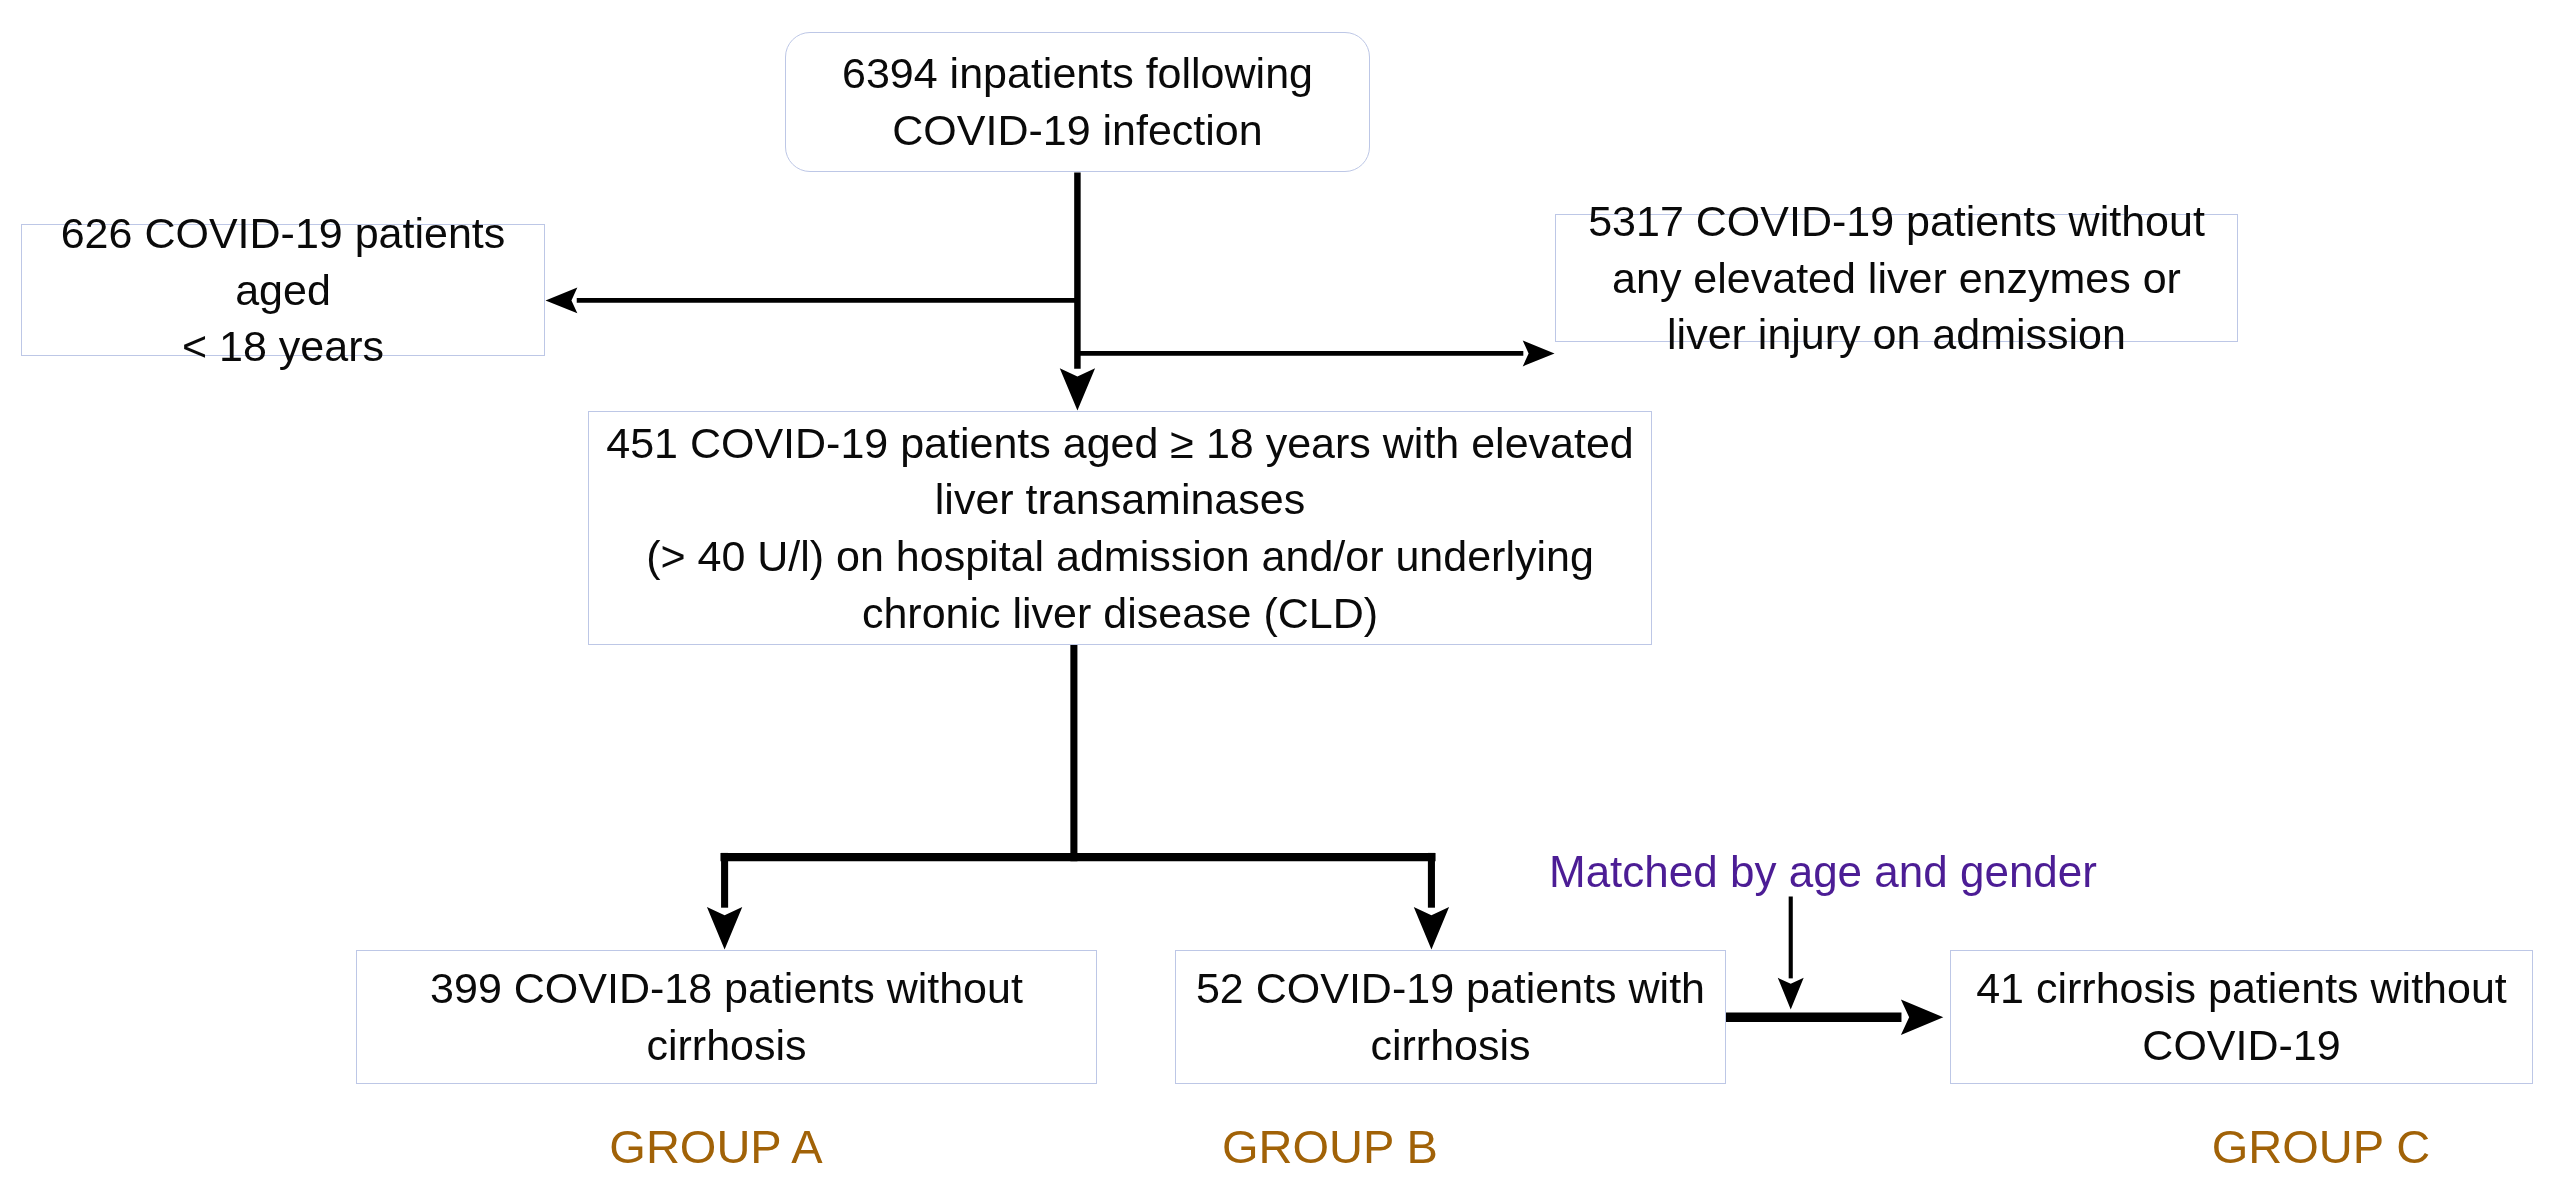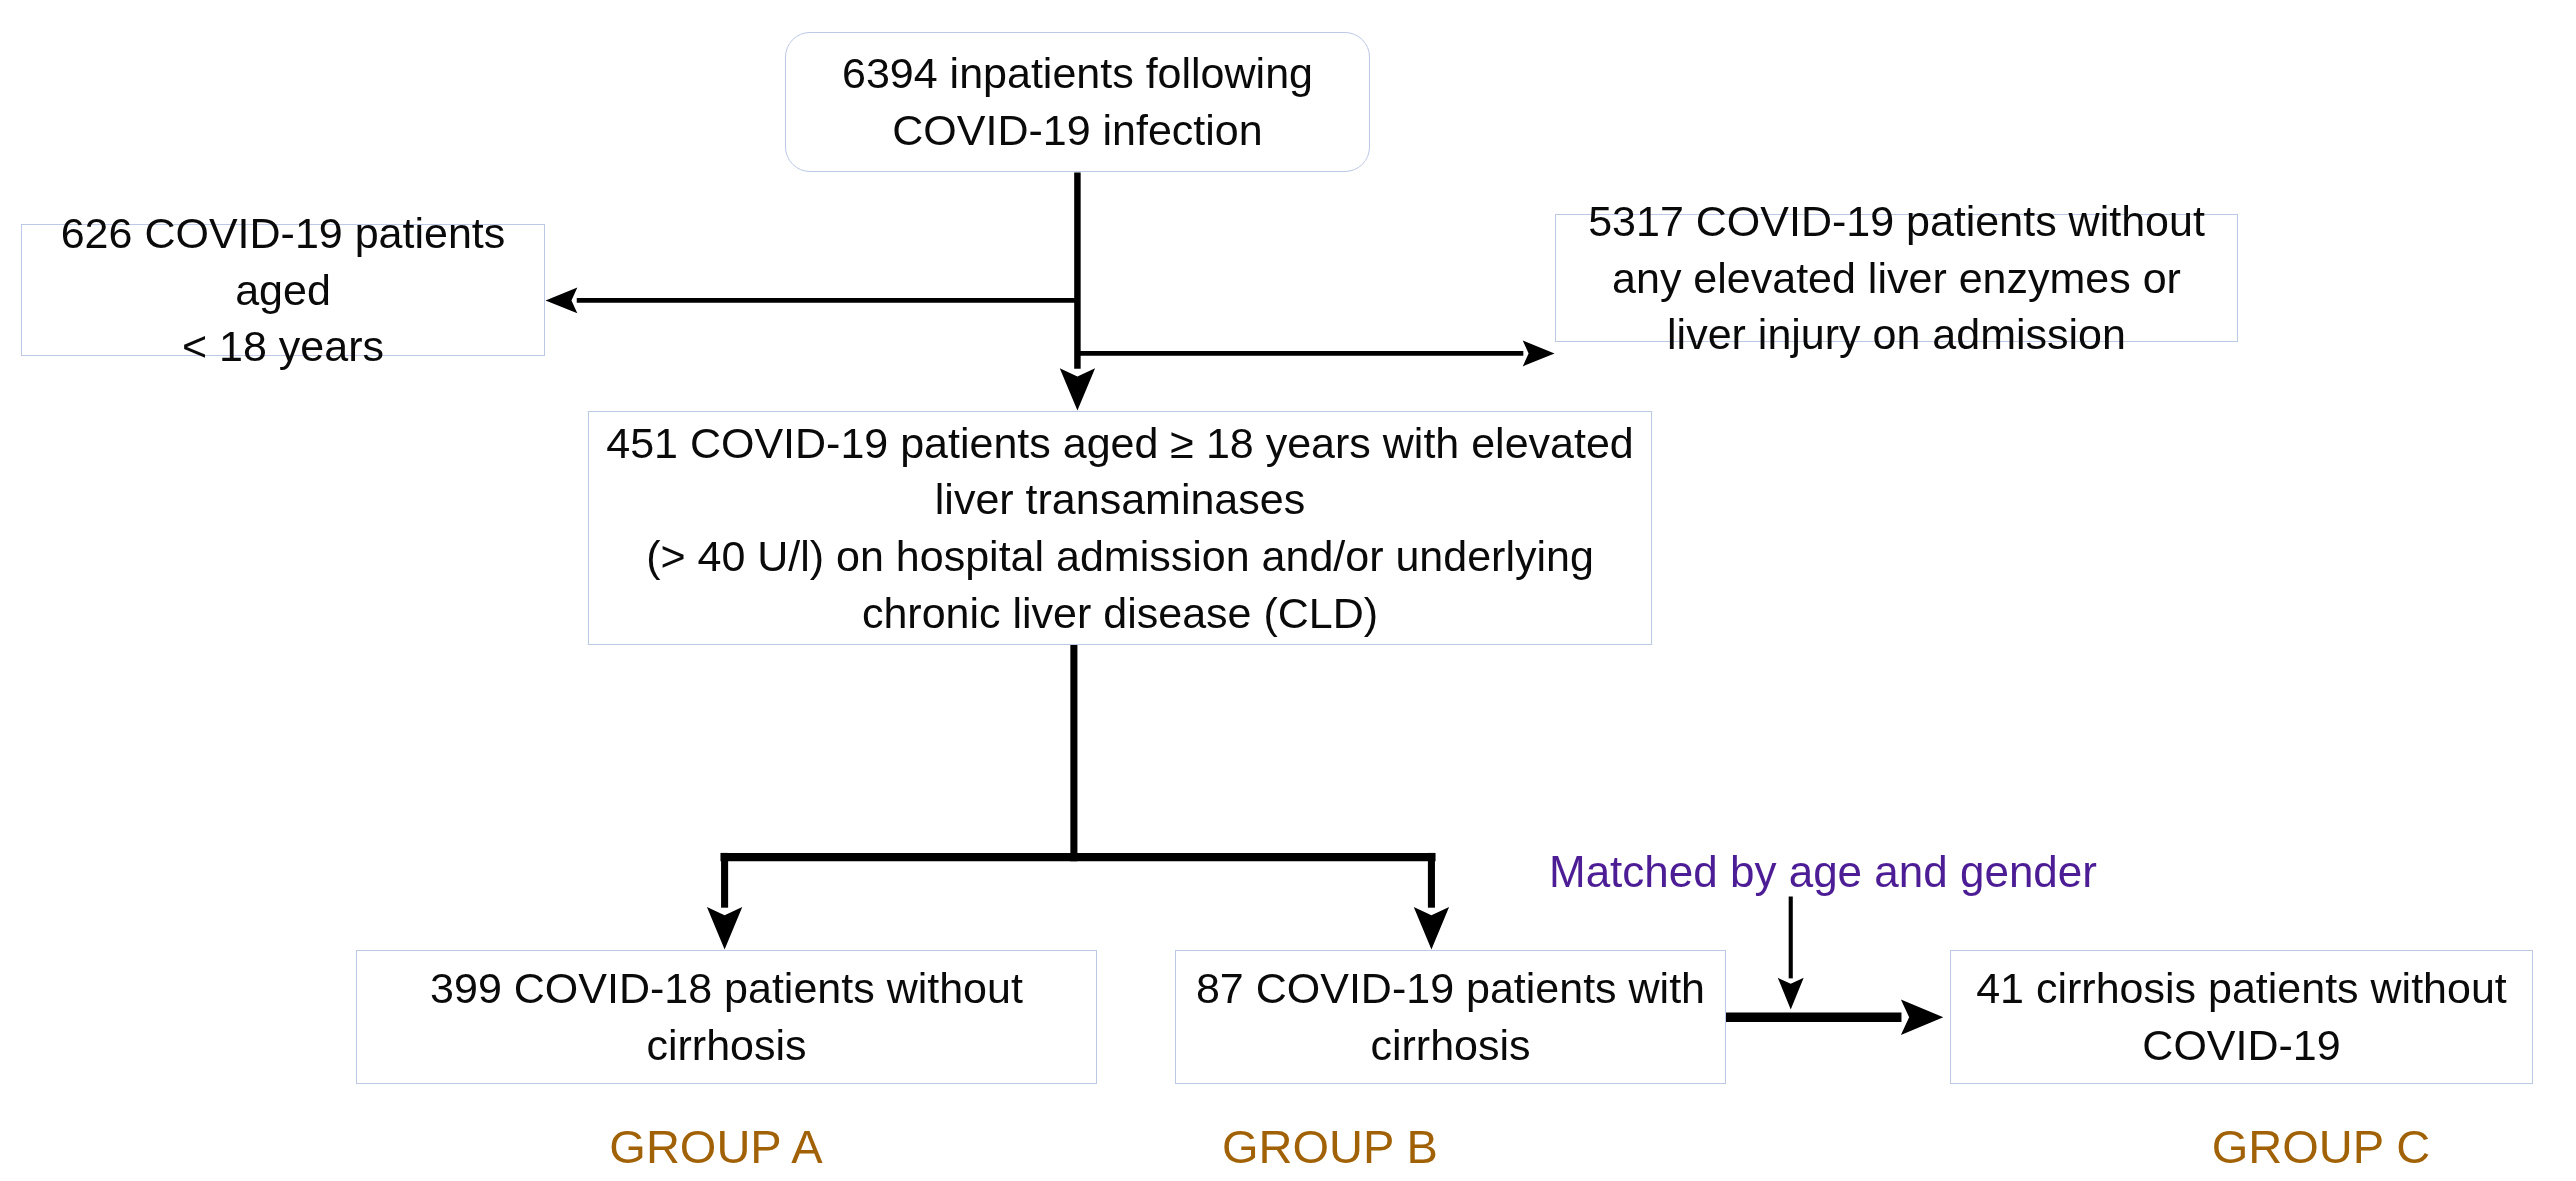--- a/index.html
+++ b/index.html
@@ -70,21 +70,21 @@
 liver injury on admission</div>
 
   <div class="fbox" style="left:547px;top:411px;width:1064px;height:234px;margin-left:41px;">451 COVID-19 patients aged ≥ 18 years with elevated
 liver transaminases
 (&gt; 40 U/l) on hospital admission and/or underlying
 chronic liver disease (CLD)</div>
 
   <div class="fbox" style="left:356px;top:950px;width:741px;height:134px;">399 COVID-18 patients without
 cirrhosis</div>
 
-  <div class="fbox" style="left:1175px;top:950px;width:551px;height:134px;">87 COVID-19 patients with
+  <div class="fbox" style="left:1175px;top:950px;width:551px;height:134px;">52 COVID-19 patients with
 cirrhosis</div>
 
   <div class="fbox" style="left:1950px;top:950px;width:583px;height:134px;">41 cirrhosis patients without
 COVID-19</div>
 
   <div class="matched-label" style="left:1549px;top:847px;">Matched by age and gender</div>
 
   <div class="group-label" style="left:716px;top:1119px;">GROUP A</div>
 
   <div class="group-label" style="left:1330px;top:1119px;">GROUP B</div>

